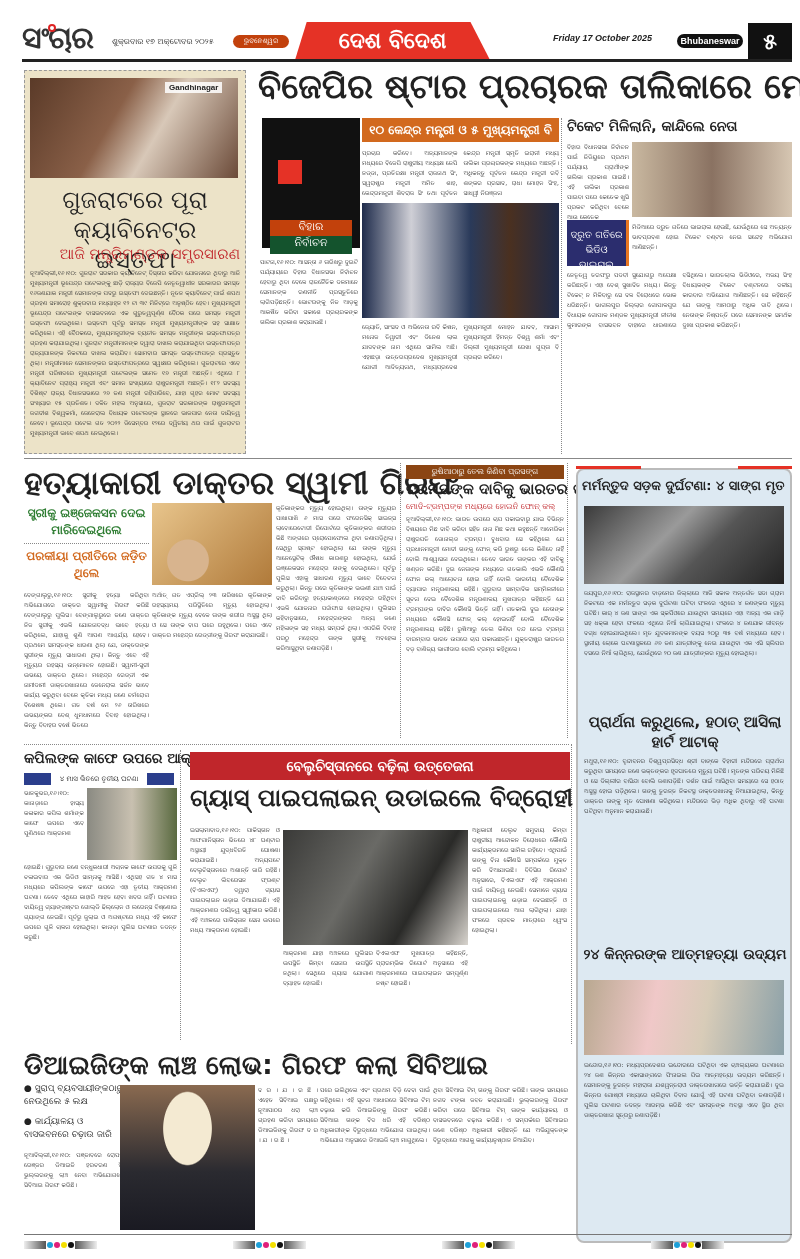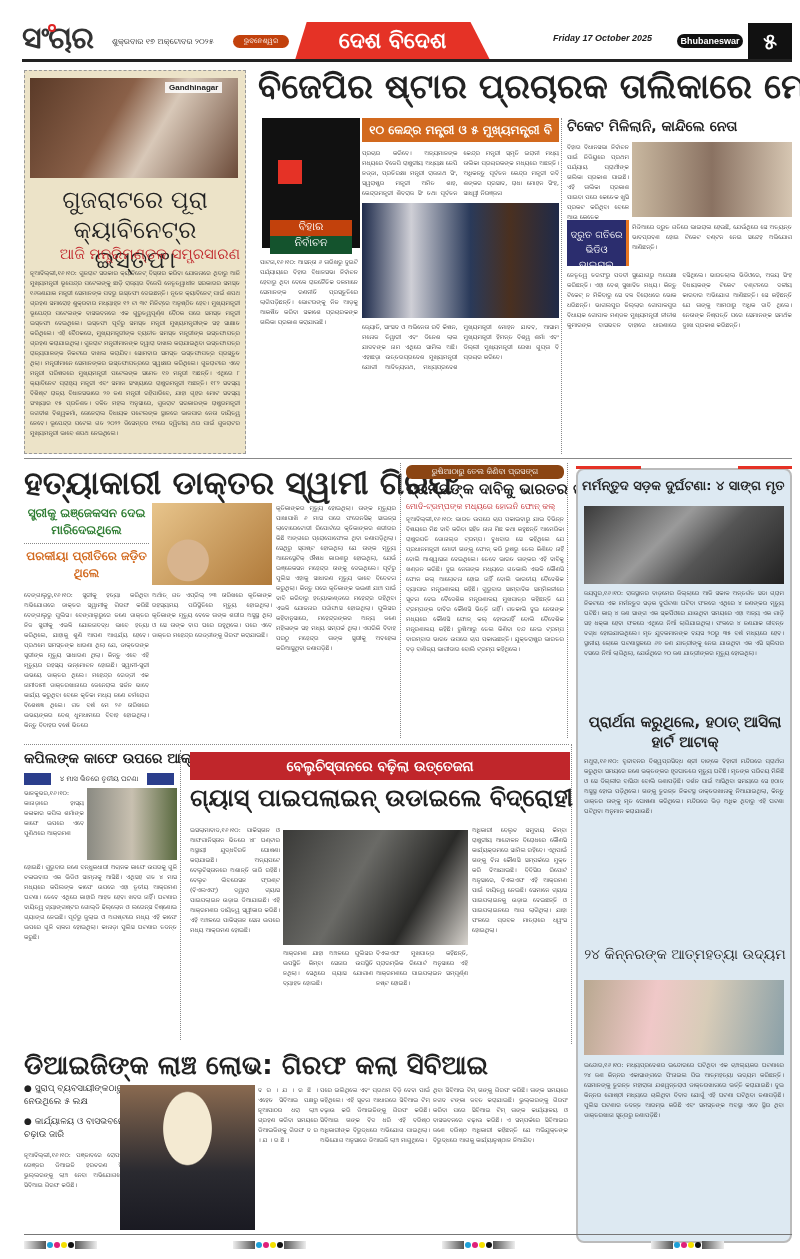--- a/index.html
+++ b/index.html
@@ -53,35 +53,35 @@
   .doc-sub1 { left: 24px; top: 505px; width: 125px; font-size: 12px; color: #2e7d32; text-align: center; font-weight: bold; line-height: 17px; }
   .doc-sub2 { left: 24px; top: 548px; width: 125px; font-size: 12px; color: #d2691e; text-align: center; font-weight: bold; line-height: 17px; }
   .doc-dot { left: 24px; top: 543px; width: 125px; }
   .doc-photo { left: 152px; top: 503px; width: 120px; height: 82px; background: radial-gradient(circle at 30% 70%, #d8b48e 20%, transparent 21%), linear-gradient(135deg, #e8c58c, #b07a3a); }
   .doc-text1 { left: 24px; top: 590px; width: 125px; height: 150px; }
   .doc-text2 { left: 152px; top: 590px; width: 120px; height: 150px; }
   .doc-text3 { left: 276px; top: 503px; width: 120px; height: 240px; }
 
   
   .col-div-2 { left: 400px; top: 463px; height: 275px; }
-  .trump-kicker { left: 406px; top: 465px; width: 158px; height: 14px; background: #8b4513; color: #fff; font-size: 8px; text-align: center; line-height: 14px; border-radius: 6px; }
+  .trump-kicker { left: 406px; top: 465px; width: 158px; height: 14px; background: #8b4513; color: #fff; font-size: 8px; text-align: center; line-height: 14px; }
   .trump-head { left: 406px; top: 480px; width: 158px; font-size: 15px; font-weight: bold; white-space: nowrap; }
   .trump-sub { left: 406px; top: 502px; width: 158px; font-size: 8px; color: #c0262b; white-space: nowrap; }
   .trump-text { left: 406px; top: 514px; width: 158px; height: 225px; }
   .col-div-3 { left: 567px; top: 463px; height: 275px; }
 
   
   .acc-box { left: 576px; top: 468px; width: 216px; height: 775px; background: #dde9f2; border: 2px solid #bbb; border-radius: 8px; }
   .acc-top-red { left: 576px; top: 466px; width: 216px; height: 3px; background: linear-gradient(90deg, #e53226 30%, transparent 30%, transparent 75%, #e53226 75%); }
   .acc-head { left: 582px; top: 478px; width: 206px; font-size: 13px; font-weight: bold; white-space: nowrap; }
   .acc-photo { left: 584px; top: 506px; width: 200px; height: 78px; background: linear-gradient(135deg, #3a3a3a, #9a9a9a 40%, #555 60%, #222); }
   .acc-text { left: 584px; top: 588px; width: 200px; height: 120px; }
   .pray-head { left: 582px; top: 712px; width: 206px; font-size: 15px; font-weight: bold; text-align: center; line-height: 20px; }
   .pray-text { left: 584px; top: 756px; width: 200px; height: 185px; }
-  .kinnar-head { left: 582px; top: 946px; width: 206px; font-size: 14px; font-weight: normal; text-align: center; }
+  .kinnar-head { left: 582px; top: 946px; width: 206px; font-size: 14px; font-weight: bold; text-align: center; }
   .kinnar-photo { left: 584px; top: 980px; width: 200px; height: 75px; background: linear-gradient(100deg, #b8a890, #f0c8c8 35%, #d8ccb8 60%, #8aa0a8); }
   .kinnar-text { left: 584px; top: 1060px; width: 200px; height: 175px; }
 
   .hr2 { left: 24px; top: 744px; width: 545px; border-top: 1px dotted #888; }
 
   
   .kapil-head { left: 24px; top: 750px; width: 160px; font-size: 14px; font-weight: bold; white-space: nowrap; }
   .kapil-sub { left: 24px; top: 773px; width: 150px; height: 12px; background: linear-gradient(90deg, #2b3e8c 18%, #fff 18%, #fff 82%, #2b3e8c 82%); font-size: 7px; text-align: center; line-height: 12px; }
   .kapil-text1 { left: 24px; top: 788px; width: 60px; height: 72px; }
   .kapil-photo { left: 87px; top: 788px; width: 90px; height: 72px; background: linear-gradient(90deg, #8a8a82, #c8c0b0 50%, #5a6a40); }
@@ -194,21 +194,21 @@
 <div class="abs balu-head">ଗ୍ୟାସ୍ ପାଇପଲାଇନ୍ ଉଡାଇଲେ ବିଦ୍ରୋହୀ</div>
 <div class="abs balu-text1 body-text">ଇସଲାମାବାଦ,୧୬।୧୦: ପାକିସ୍ତାନ ଓ ଆଫଗାନିସ୍ତାନ ଭିତରେ ୪୮ ଘଣ୍ଟାର ଅସ୍ଥାୟୀ ଯୁଦ୍ଧବିରତି ଘୋଷଣା କରାଯାଇଛି। ଅନ୍ୟପଟେ ବେଲୁଚିସ୍ତାନରେ ଅଶାନ୍ତି ଜାରି ରହିଛି। ବେଲୁଚ ଲିବରେସନ ଫ୍ରଣ୍ଟ (ବିଏଲଏଫ୍) ଦ୍ୱାରା ଗ୍ୟାସ ପାଇପଲାଇନ ଉଡ଼ାଇ ଦିଆଯାଇଛି। ଏହି ଆକ୍ରମଣର ଦାୟିତ୍ୱ ସ୍ୱୀକାର କରିଛି। ଏହି ଅଞ୍ଚଳରେ ପାକିସ୍ତାନ ସେନା ଉପରେ ମଧ୍ୟ ଆକ୍ରମଣ ହୋଇଛି।</div>
 <div class="abs balu-photo"></div>
 <div class="abs balu-text2 body-text">ଆକ୍ରମଣ ଯାହା ଅଞ୍ଚଳରେ ପୁଲିସର ଉପସ୍ଥିତି କିମ୍ବା ସେନାର ଉପସ୍ଥିତି ନଥିଲା। ସେଥିରେ ଗ୍ୟାସ ଯୋଗାଣ ବ୍ୟାହତ ହୋଇଛି।</div>
 <div class="abs balu-text3 body-text">ବିଏଲଏଫ ମୁଖପାତ୍ର କହିଛନ୍ତି, ପ୍ରାରମ୍ଭିକ ରିପୋର୍ଟ ଅନୁସାରେ ଏହି ଆକ୍ରମଣରେ ପାଇପଲାଇନ ସମ୍ପୂର୍ଣ୍ଣ ନଷ୍ଟ ହୋଇଛି।</div>
 <div class="abs balu-text4 body-text">ଅଧିକାରୀ ବେଲୁଚ ସମୁଦାୟ କିମ୍ବା ରାଷ୍ଟ୍ରୀୟ ଆନ୍ଦୋଳନ ବିରୋଧରେ କୌଣସି କାର୍ଯ୍ୟକ୍ରମରେ ସାମିଲ ରହିବେ। ଏଥିପାଇଁ ତାଙ୍କୁ ବିନା କୌଣସି ସମ୍ପର୍କରେ ମୁକ୍ତ କରି ଦିଆଯାଇଛି। ବିବିସିର ରିପୋର୍ଟ ଅନୁସାରେ, ବିଏଲଏଫ ଏହି ଆକ୍ରମଣ ପାଇଁ ଦାୟିତ୍ୱ ନେଇଛି। ସେମାନେ ଗ୍ୟାସ ପାଇପଲାଇନକୁ ଉଡ଼ାଇ ଦେଇଛନ୍ତି ଓ ପାଇପଲାଇନରେ ଆଗ ଲାଗିଥିଲା। ଯାହା ଫଳରେ ପ୍ରବଳ ମାତ୍ରାରେ ଧ୍ୱଂସ ହୋଇଥିଲା।</div>
 <div class="abs col-div-5 dotted-v"></div>
 
 <div class="abs dig-head">ଡିଆଇଜିଙ୍କ ଲାଞ୍ଚ ଲୋଭ: ଗିରଫ କଲା ସିବିଆଇ</div>
 <div class="abs dig-b1">● <span>ସ୍କ୍ରାପ୍ ବ୍ୟବସାୟୀଙ୍କଠାରୁ ନେଉଥିଲେ ୫ ଲକ୍ଷ</span></div>
-<div class="abs dig-b2">● <span>କାର୍ଯ୍ୟାଳୟ ଓ ବାସଭବନେ ଚଢ଼ାଉ ଜାରି</span></div>
+<div class="abs dig-b2">● <span>କାର୍ଯ୍ୟାଳୟ ଓ ବାସଭବନରେ ଚଢ଼ାଉ ଜାରି</span></div>
 <div class="abs dig-text1 body-text">ନୂଆଦିଲ୍ଲୀ,୧୬।୧୦: ପଞ୍ଜାବରେ ରୋପଡ଼ ରେଞ୍ଜର ଡିଆଇଜି ହରଚରଣ ସିଂ ଭୁଲ୍ଲରଙ୍କୁ ଲାଞ୍ଚ ନେବା ଅଭିଯୋଗରେ ସିବିଆଇ ଗିରଫ କରିଛି।</div>
 <div class="abs dig-photo"></div>
 <div class="abs dig-text2 body-text">ଦ ର । ଯ । ର ଛି । ଏହେତ ସିବିଆଇ ପକ୍ଷରୁ ନୂଆପାଠର ଧରା ଲାଞ୍ଚ ଗ୍ରହଣ କରିବା ସମୟରେ ଡିଆଇଜିଙ୍କୁ ଗିରଫ ଦ ର । ଯ । ର ଛି ।</div>
 <div class="abs dig-text3 body-text">ପରେ ଇଲିଥିଲେ ଏବଂ ପ୍ରଥମ ବିଡ଼ି ଦେବା ପାଇଁ କହିଥିଲେ। ଏହି ସୂଚନା ଆଧାରରେ ସିବିଆଇ ଟିମ୍ ଚଢ଼ାଉ କରି ଡିଆଇଜିଙ୍କୁ ଗିରଫ କରିଛି। ସିବିଆଇ ତାଙ୍କ ବିଦ ଧରି ଏହି ବରିଷ୍ଠ ଅଧିକାରୀଙ୍କ ବିରୁଦ୍ଧରେ ଅଭିଯୋଗ ପାଇଥିଲା। ଅଭିଯୋଗ ଅନୁସାରେ ଡିଆଇଜି ଲାଞ୍ଚ ମାଗୁଥିଲେ।</div>
 <div class="abs dig-text4 body-text">ଥିବା ସିବିଆଇ ଟିମ୍ ତାଙ୍କୁ ଗିରଫ କରିଛି। ତାଙ୍କ ସମୟରେ ନଗଦ ଟଙ୍କା ଜବତ କରାଯାଇଛି। ଭୁଲ୍ଲରଙ୍କୁ ଗିରଫ କରିବା ପରେ ସିବିଆଇ ଟିମ୍ ତାଙ୍କ କାର୍ଯ୍ୟାଳୟ ଓ ବାସଭବନରେ ଚଢ଼ାଉ କରିଛି। ଏ ସମ୍ପର୍କରେ ସିବିଆଇର ଜଣେ ବରିଷ୍ଠ ଅଧିକାରୀ କହିଛନ୍ତି ଯେ ଅଭିଯୁକ୍ତଙ୍କ ବିରୁଦ୍ଧରେ ଆଗକୁ କାର୍ଯ୍ୟାନୁଷ୍ଠାନ ନିଆଯିବ।</div>
 
 <div class="abs hr-bottom"></div>
 <div class="abs colorbar" style="left:24px">
   <div class="grad"></div>
     <div class="dot" style="background:#1ea0d8"></div>

